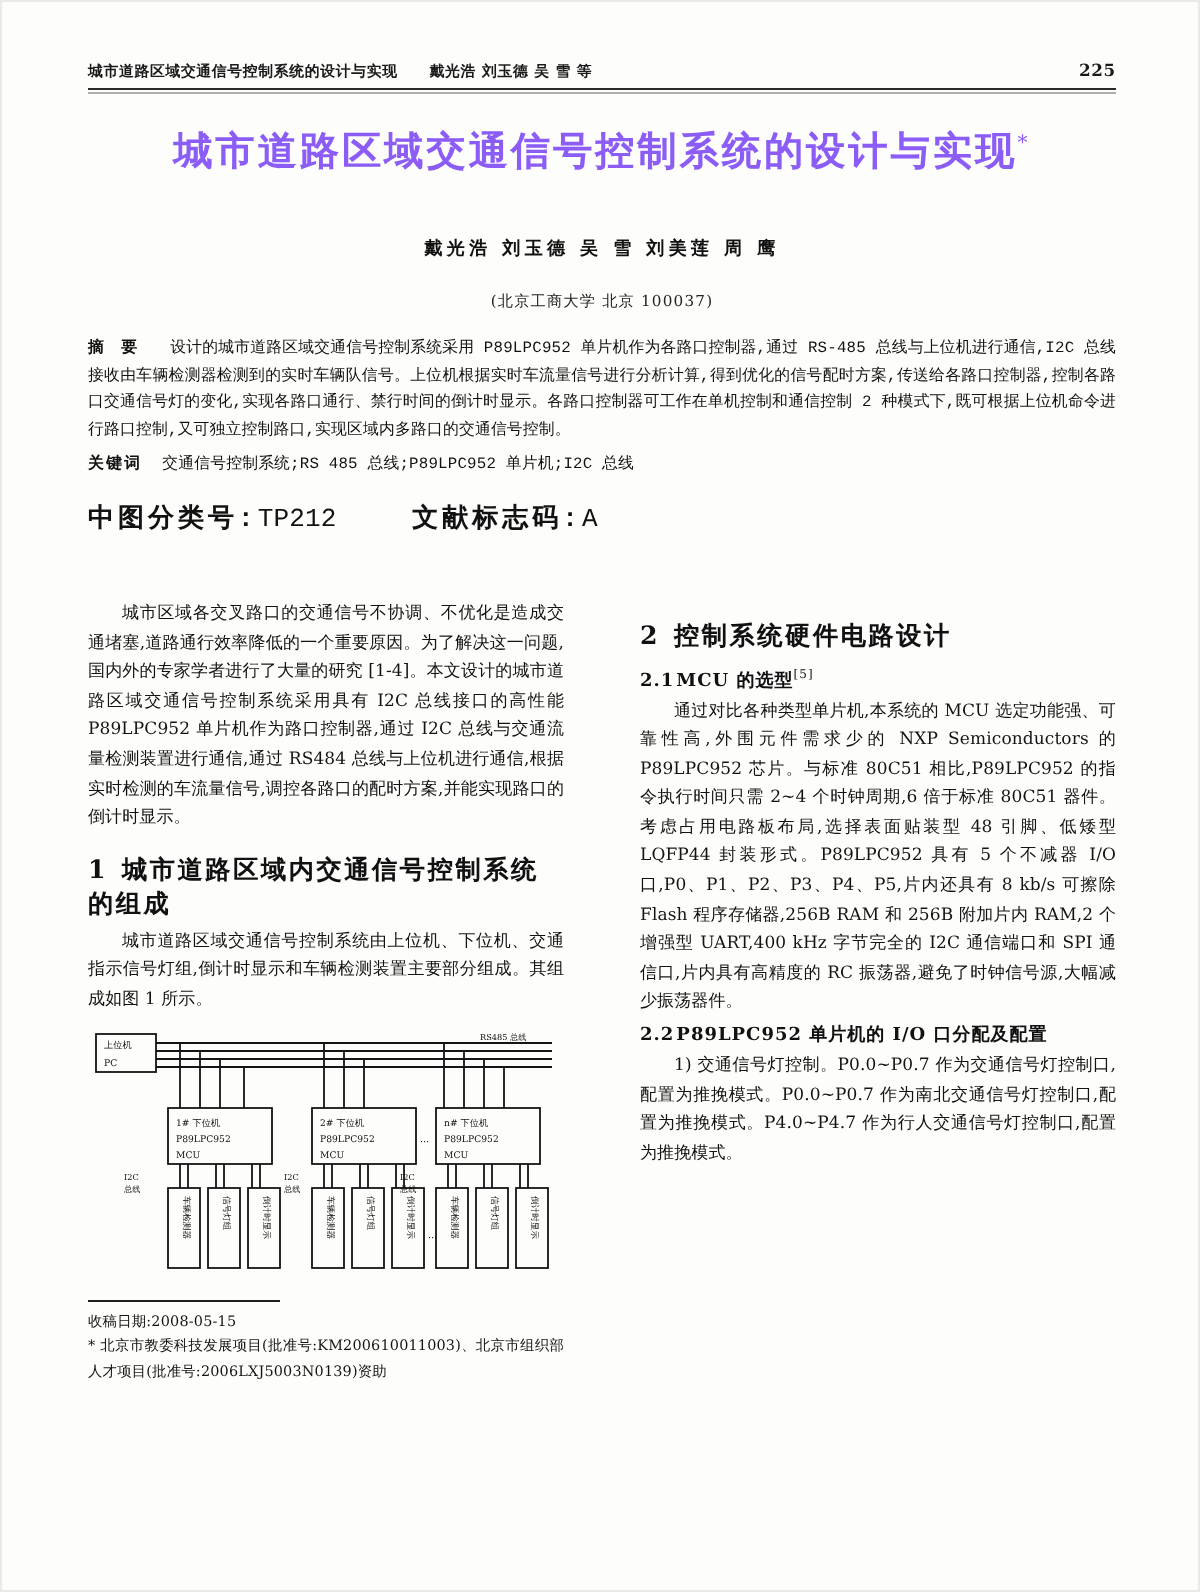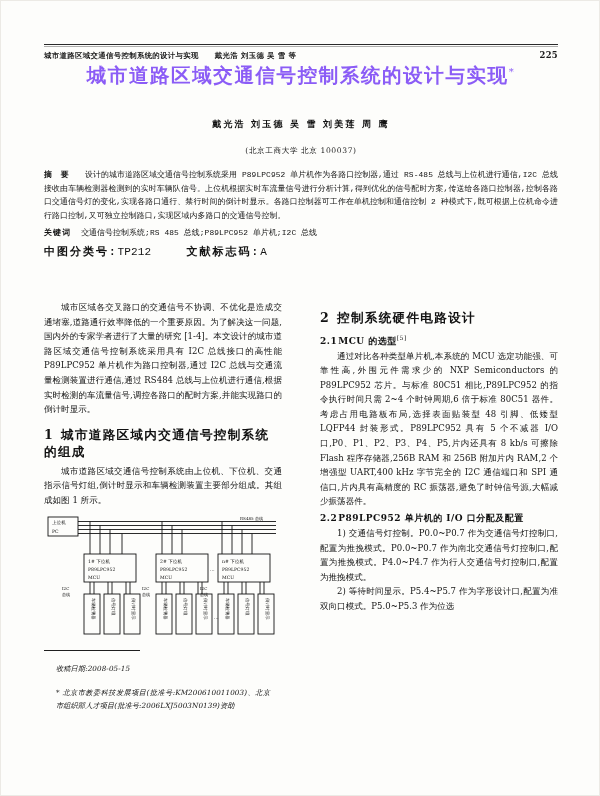--- a/index.html
+++ b/index.html
@@ -30,21 +30,21 @@
     left:44px;right:42px;top:30px;
     display:flex;align-items:baseline;
     font-size:7.4px;
     letter-spacing:.35px;
     font-weight:bold;
     color:#1b1b1b;
     white-space:nowrap;
   }
   .runhead .rh-title{font-family:"DejaVu Serif","Liberation Serif",serif;}
   .runhead .rh-authors{margin-left:16px;font-family:"DejaVu Serif","Liberation Serif",serif;}
-  .runhead .rh-page{margin-left:auto;font-family:"DejaVu Serif","Liberation Serif",serif;font-size:8.4px;margin-top:20px;}
+  .runhead .rh-page{margin-left:auto;font-family:"DejaVu Serif","Liberation Serif",serif;font-size:8.4px;}
   .rule-top{
     position:absolute;left:44px;right:42px;top:44px;
     height:1px;background:#2a2a2a;
   }
   .rule-top2{
     position:absolute;left:44px;right:42px;top:46.4px;
     height:.6px;background:#6b6b6b;opacity:.55;
   }
 
   
@@ -78,21 +78,21 @@
     font-size:7.9px;
     line-height:13.6px;
     text-align:justify;
     color:#121212;
     letter-spacing:.1px;
   }
   .abs-wrap .lbl{font-weight:bold;letter-spacing:2px;}
   .abs-p{margin:0 0 1px 0;text-indent:0;}
   .kw{margin-top:4px;font-size:7.9px;line-height:13.4px;}
   .kw .lbl{font-weight:bold;letter-spacing:1.2px;margin-right:5px;}
-  .clc{margin-top:6px;font-size:11px;line-height:13.4px;}
+  .clc{margin-top:13px;font-size:13px;line-height:13.4px;}
   .clc .lbl{font-weight:bold;}
   .clc .gap{display:inline-block;width:22px;}
 
   
   .cols{
     position:absolute;left:44px;right:42px;top:300px;bottom:6px;
   }
   .col{
     position:absolute;top:0;bottom:0;width:238px;
   }
@@ -159,21 +159,21 @@
     margin:8px 0 4px 0;
   }
   .footnote{
     font-family:"DejaVu Serif","Liberation Serif",serif;
     font-size:7.2px;
     line-height:12.4px;
     color:#141414;
     text-align:justify;
     letter-spacing:.1px;
   }
-  .footnote .fn-line{margin:12px;font-style:italic;}
+  .footnote .fn-line{margin:0;}
   .footnote .fn-star{text-indent:0;}
 </style>
 </head>
 <body>
 
 <div class="page">
 
   <div class="runhead">
     <span class="rh-title">城市道路区域交通信号控制系统的设计与实现</span>
     <span class="rh-authors">戴光浩   刘玉德   吴  雪  等</span>
@@ -341,18 +341,17 @@
         <span class="num">2.1</span><span>MCU 的选型</span><sup>[5]</sup>
       </div>
 
       <p class="bodytext indent">通过对比各种类型单片机,本系统的 MCU 选定功能强、可靠性高,外围元件需求少的 NXP Semiconductors 的 P89LPC952 芯片。与标准 80C51 相比,P89LPC952 的指令执行时间只需 2~4 个时钟周期,6 倍于标准 80C51 器件。考虑占用电路板布局,选择表面贴装型 48 引脚、低矮型 LQFP44 封装形式。P89LPC952 具有 5 个不减器 I/O 口,P0、P1、P2、P3、P4、P5,片内还具有 8 kb/s 可擦除 Flash 程序存储器,256B RAM 和 256B 附加片内 RAM,2 个增强型 UART,400 kHz 字节完全的 I2C 通信端口和 SPI 通信口,片内具有高精度的 RC 振荡器,避免了时钟信号源,大幅减少振荡器件。</p>
 
       <div class="h2">
         <span class="num">2.2</span><span>P89LPC952 单片机的 I/O 口分配及配置</span>
       </div>
 
       <p class="bodytext indent">1) 交通信号灯控制。P0.0~P0.7 作为交通信号灯控制口,配置为推挽模式。P0.0~P0.7 作为南北交通信号灯控制口,配置为推挽模式。P4.0~P4.7 作为行人交通信号灯控制口,配置为推挽模式。</p>
-      <p class="bodytext indent">2) 等待时间显示。P5.4~P5.7 作为字形设计口,配置为准双向口模式。P5.0~P5.3 作为位选</p>
     </div>
   </div>
 
   <div class="paper-edge"></div>
 </div>
 
 </body></html>

